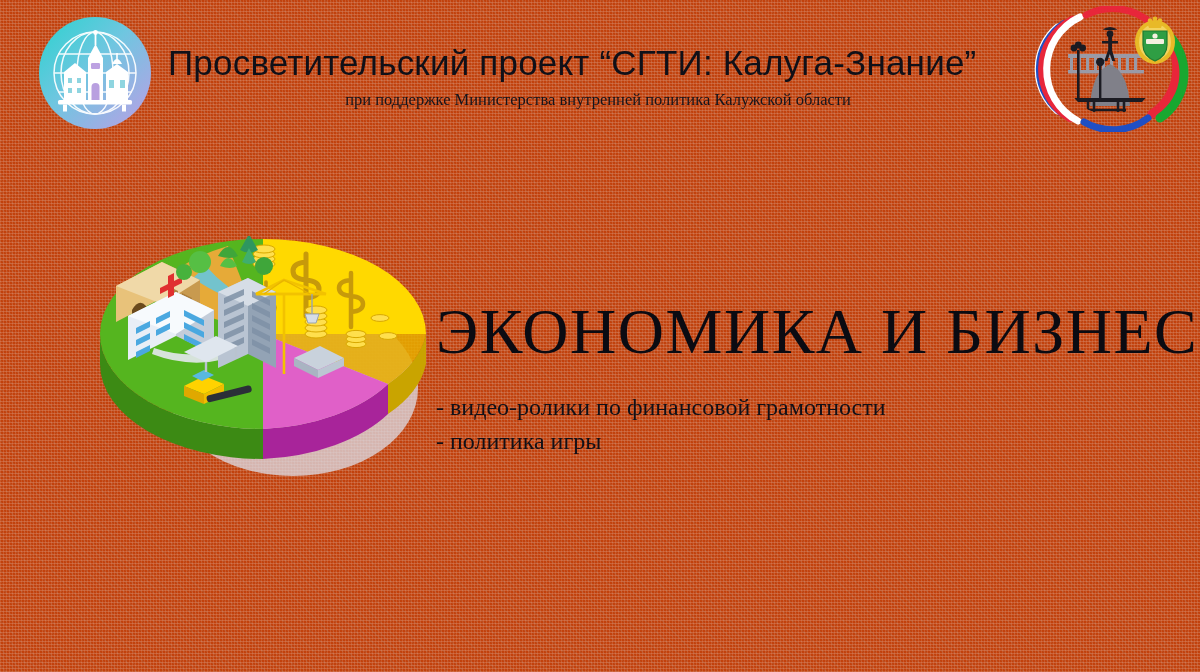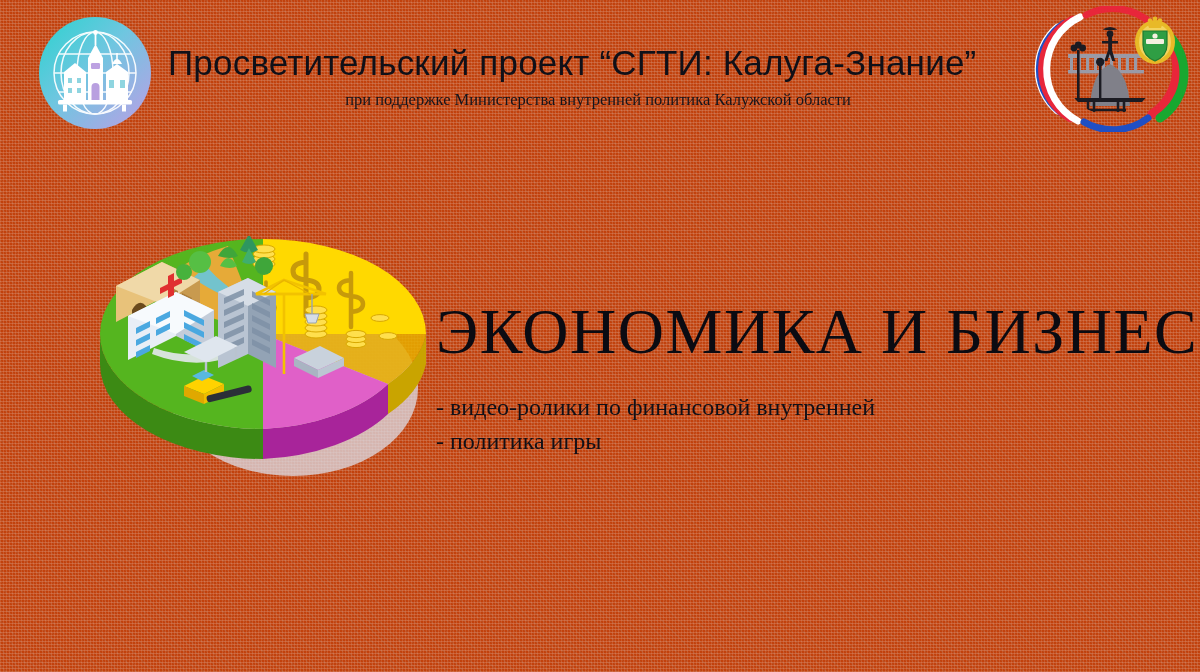--- a/index.html
+++ b/index.html
@@ -403,18 +403,18 @@
           <circle cx="112" cy="26" r="11" fill="#56bf44"></circle>
           <circle cx="176" cy="30" r="9" fill="#3fa63a"></circle>
           <circle cx="96" cy="36" r="8" fill="#47b23c"></circle>
         </g>
       </svg>
     </div>
 
     <div class="copy-block">
       <h2 class="headline">ЭКОНОМИКА И БИЗНЕС</h2>
       <ul class="bullet-list">
-        <li class="bullet-item">- видео-ролики по финансовой внутренней</li>
+        <li class="bullet-item">- видео-ролики по финансовой грамотности</li>
         <li class="bullet-item">- политика игры</li>
       </ul>
     </div>
   </div>
 </div>
 
 </body></html>

